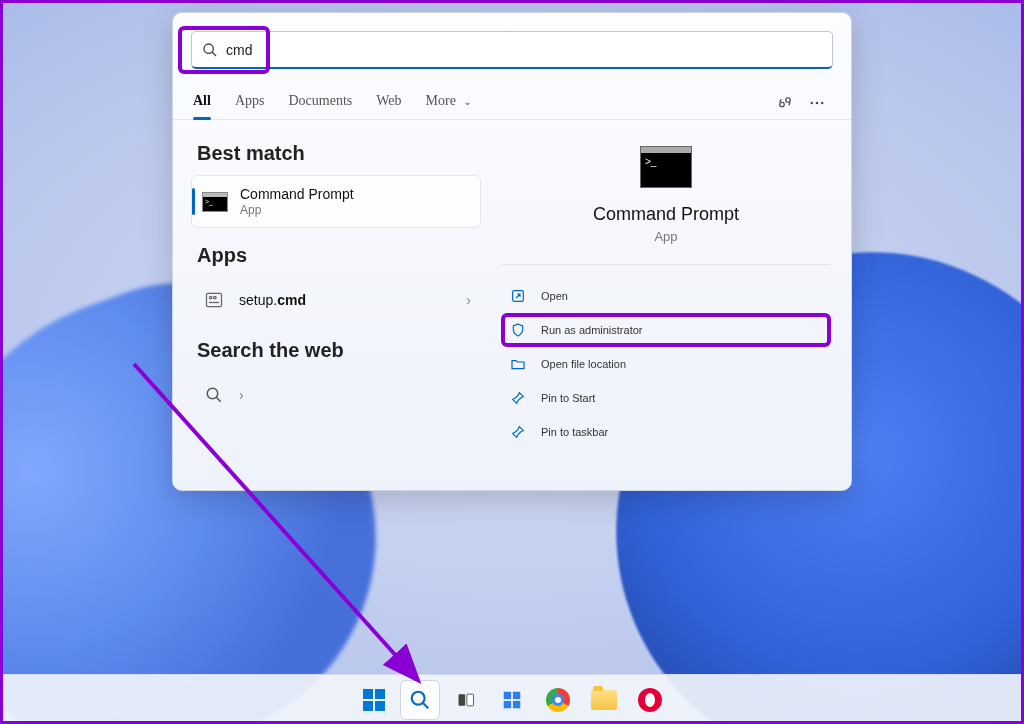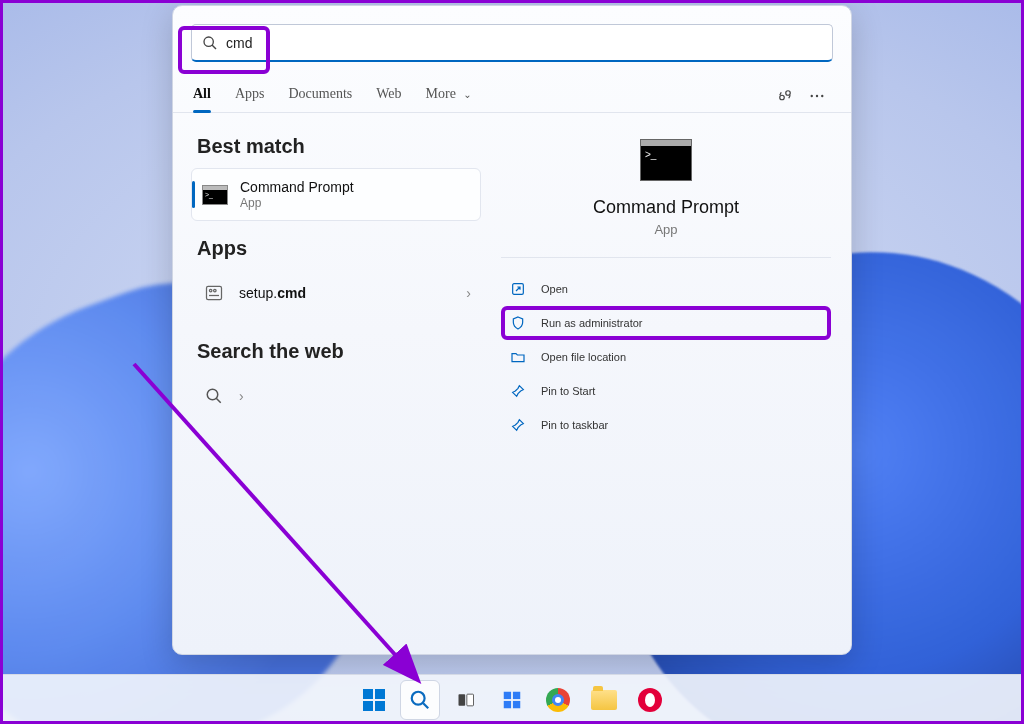--- a/index.html
+++ b/index.html
@@ -44,23 +44,23 @@
   .frame-border {
     position: absolute;
     inset: 0;
     border: 3px solid #8a00d4;
     pointer-events: none;
     z-index: 100;
   }
   .search-panel {
     position: absolute;
     left: 172px;
-    top: 5px;
+    top: 12px;
     width: 680px;
-    height: 650px;
+    height: 479px;
     background: linear-gradient(180deg, #fcfdff 0%, #f5f7fc 50%, #eef2fa 100%);
     border: 1px solid #d0d6e4;
     border-radius: 10px;
     box-shadow: 0 8px 32px rgba(0,0,0,0.18);
     display: flex;
     flex-direction: column;
   }
   .search-bar-wrapper {
     padding: 18px 18px 8px 18px;
   }
@@ -410,21 +410,21 @@
           </svg>
         </div>
         <div class="result-text">
           <div class="result-title">
             <span>setup.</span><b>cmd</b>
           </div>
         </div>
         <div class="result-chev">›</div>
       </div>
 
-      <div class="section-label" style="margin-top:20px">Search the web</div>
+      <div class="section-label" style="margin-top:12px">Search the web</div>
       <div class="result-item">
         <div class="result-icon">
           <svg viewBox="0 0 24 24" width="18" height="18" fill="none" stroke="#555" stroke-width="2">
             <circle cx="10" cy="10" r="7"></circle>
               <line x1="21" y1="21" x2="15" y2="15"></line>
           </svg>
         </div>
         <div class="result-chev">›</div>
       </div>
 

